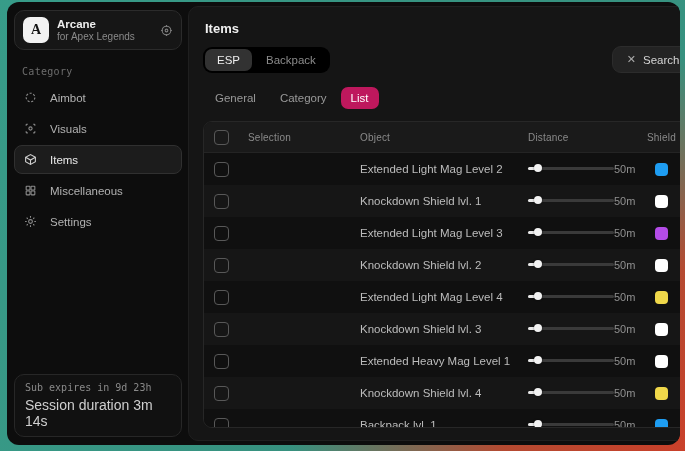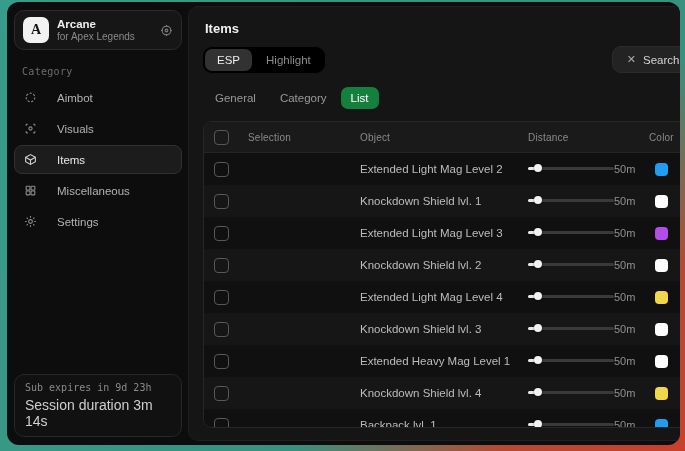--- a/index.html
+++ b/index.html
@@ -27,21 +27,21 @@
   .brand-text{flex:1;line-height:1.15;}
   .brand-name{color:#ededed;font-size:11.5px;font-weight:bold;}
   .brand-sub{color:#8a8a8a;font-size:10px;}
   .brand-action{color:#7d7d7d;display:flex;align-items:center;}
   .cat-label{
     color:#6d6d6d;font-size:10px;font-family:"DejaVu Sans Mono", monospace;
     margin:10px 0 6px 8px;letter-spacing:.3px;
   }
   .nav{display:flex;flex-direction:column;gap:2px;}
   .nav-item{
-    display:flex;align-items:center;gap:20px;height:27px;padding:0 9px;
+    display:flex;align-items:center;gap:13px;height:27px;padding:0 9px;
     border-radius:8px;border:1px solid transparent;color:#b2b2b2;font-size:11.5px;cursor:default;
   }
   .nav-item .ico{display:flex;align-items:center;color:#8d8d8d;}
   .nav-item.active{background:#1c1c1c;border-color:#303030;color:#e9e9e9;}
   .nav-item.active .ico{color:#cfcfcf;}
   .sidebar-spacer{flex:1;}
   .session-card{
     border:1px solid #272727;border-radius:10px;padding:7px 10px;background:#111;
   }
   .session-line1{color:#8a8a8a;font-size:10px;font-family:"DejaVu Sans Mono", monospace;margin-bottom:4px;}
@@ -58,21 +58,21 @@
   }
   .seg-btn{font-size:11.5px;color:#8b8b8b;padding:5px 12px;border-radius:7px;cursor:default;}
   .seg-btn.active{background:#323232;color:#ededed;}
   .search-btn{
     display:flex;align-items:center;gap:7px;background:#232323;border:1px solid #2c2c2c;
     border-radius:9px;padding:6px 14px;color:#d4d4d4;font-size:11.5px;cursor:default;
   }
   .search-btn .x{color:#a9a9a9;font-size:11px;}
   .view-tabs{display:flex;align-items:center;gap:4px;margin:2px 0 2px 2px;}
   .view-tab{color:#999;font-size:11.5px;padding:5px 10px;border-radius:7px;cursor:default;}
-  .view-tab.active{background:#15803d;color:#fff;}
+  .view-tab.active{background:#be185d;color:#fff;}
   
   .table{
     margin-top:10px;border:1px solid #272727;border-radius:9px;overflow:hidden;background:#101010;
   }
   .trow{
     display:grid;grid-template-columns:34px 112px 168px 1fr 44px;align-items:center;
     height:32px;padding:0 10px;
   }
   .thead{height:30px;background:#1a1a1a;border-bottom:1px solid #242424;}
   .thead .hlabel{
@@ -177,21 +177,21 @@
       <div class="session-line2">Session duration 3m 14s</div>
     </div>
   </aside>
 
   <section class="main">
     <div class="page-title">Items</div>
 
     <div class="toolbar">
       <div class="seg">
         <div class="seg-btn active">ESP</div>
-        <div class="seg-btn">Highlight</div>
+        <div class="seg-btn">Backpack</div>
       </div>
       <div class="search-btn">
         <span class="x">✕</span>
         <span>Search</span>
       </div>
     </div>
 
     <div class="view-tabs">
       <div class="view-tab">General</div>
       <div class="view-tab">Category</div>
@@ -199,21 +199,21 @@
     </div>
 
     <div class="table">
       <div class="trow thead">
         <div>
             <div class="checkbox"></div>
           </div>
         <div class="hlabel">Selection</div>
         <div class="hlabel">Object</div>
         <div class="hlabel">Distance</div>
-        <div class="hlabel hdr-color">Color</div>
+        <div class="hlabel hdr-color">Shield</div>
       </div>
       <div id="rows-host">
   <div class="trow">
     <div>
               <div class="checkbox"></div>
             </div>
     <div></div>
     <div class="obj-label">Extended Light Mag Level 2</div>
     <div class="dist-cell">
       <div class="slider">

